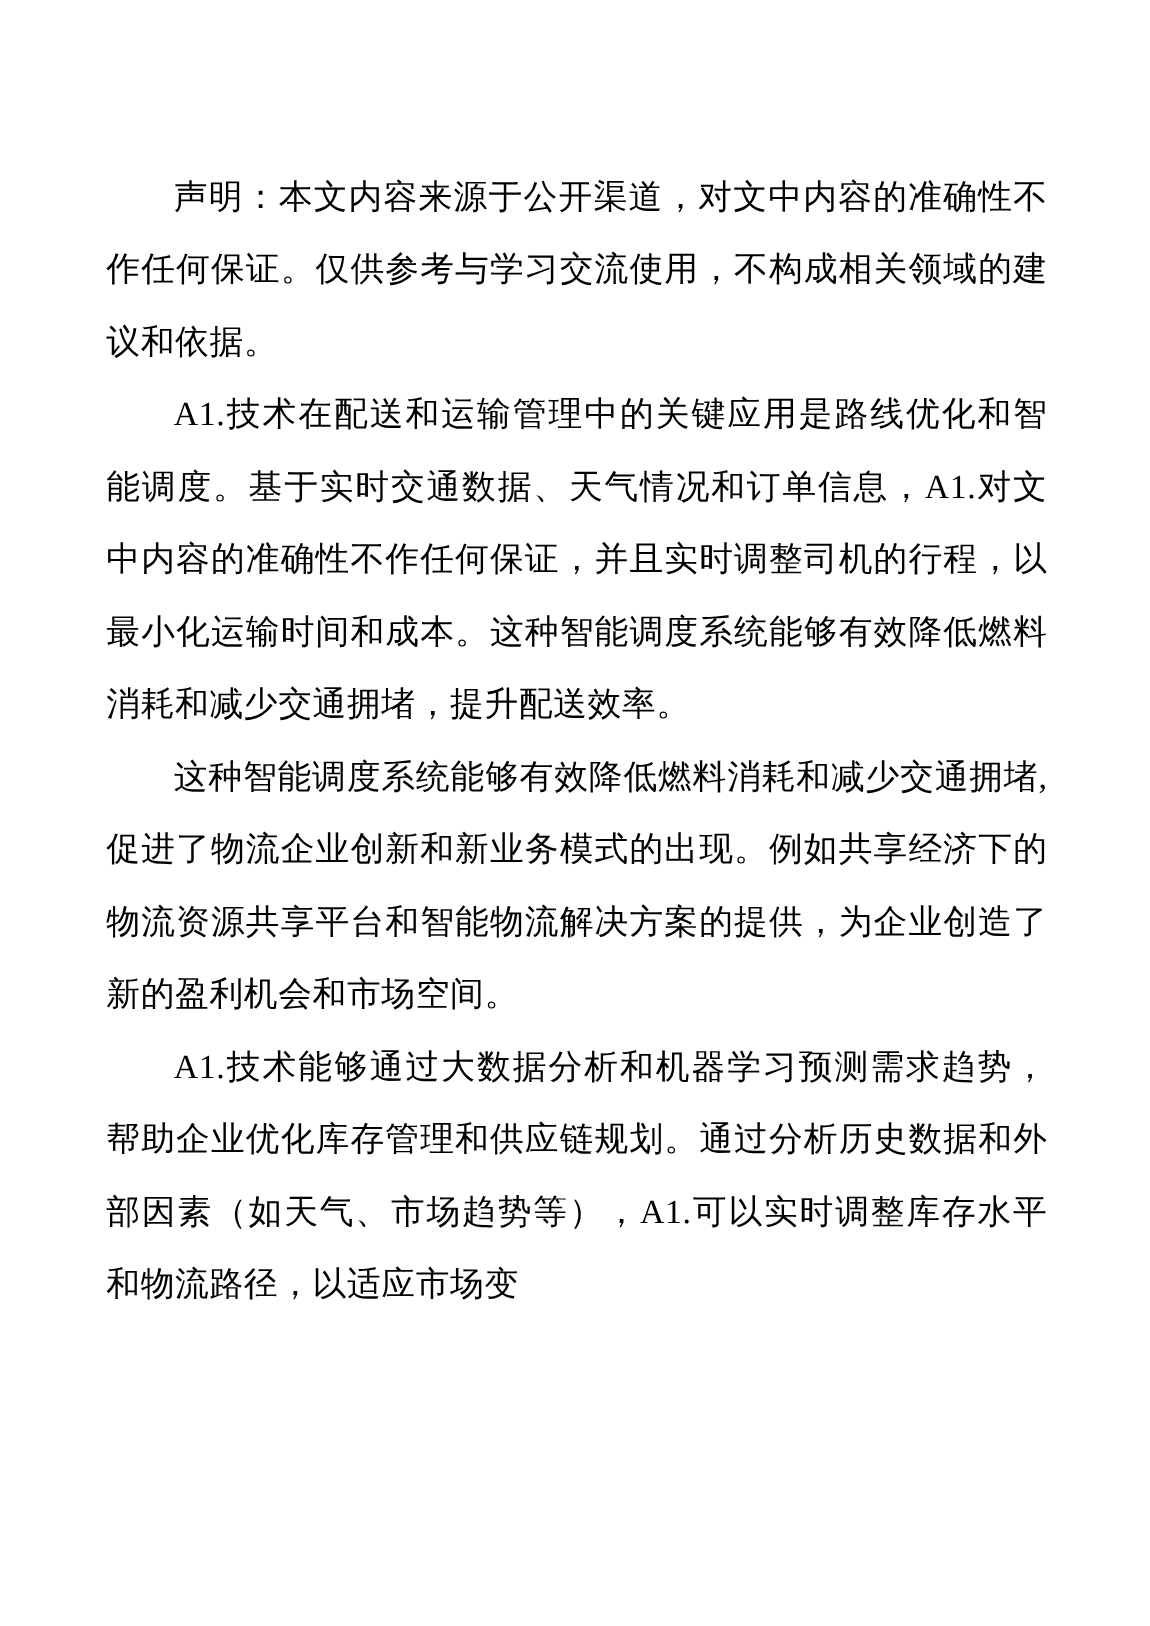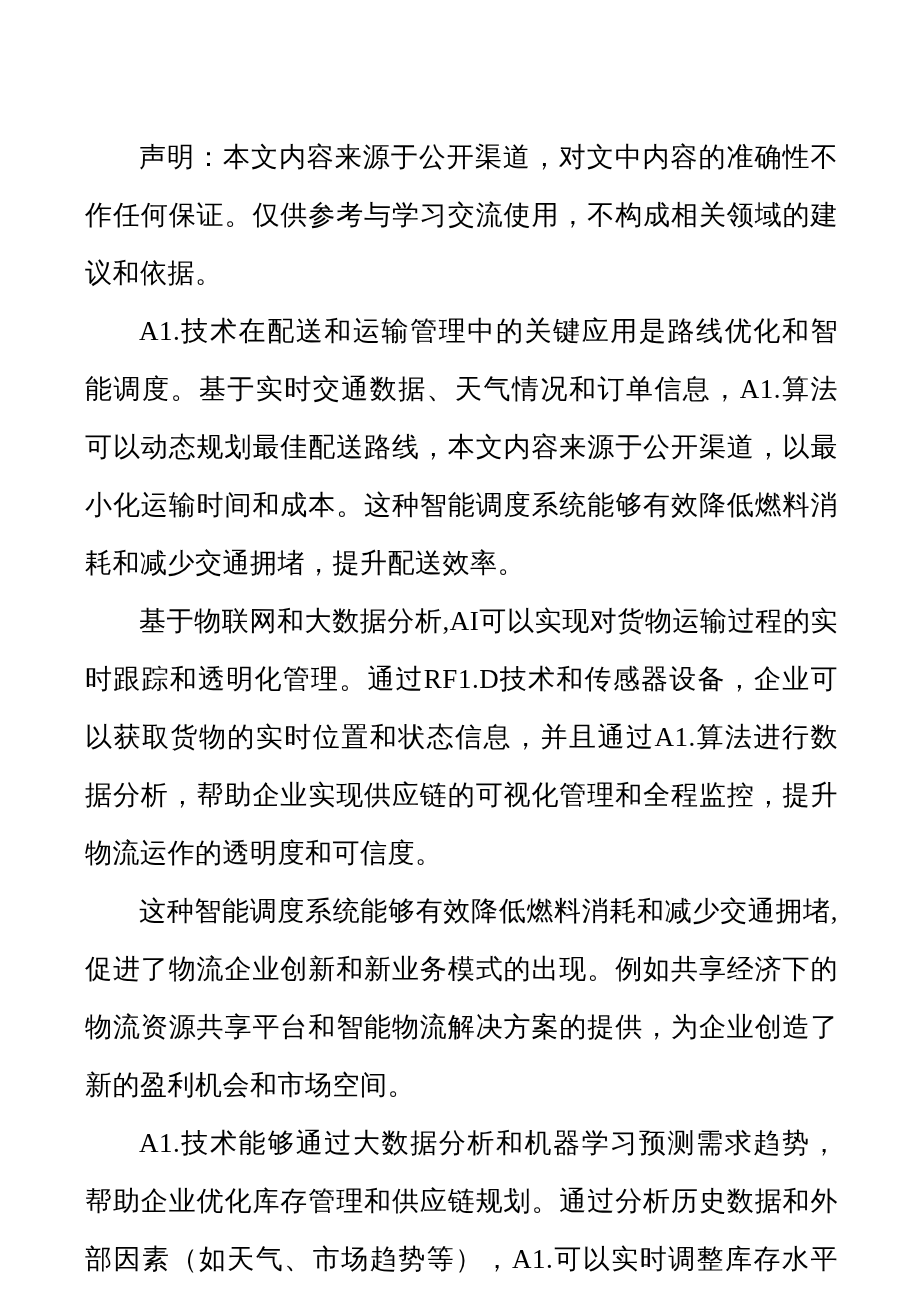--- a/index.html
+++ b/index.html
@@ -27,21 +27,20 @@
     letter-spacing: 0.5px;
     word-break: break-all;
   }
 </style>
 </head>
 <body>
 
 <div class="doc-page">
   <p class="para">声明：本文内容来源于公开渠道，对文中内容的准确性不作任何保证。仅供参考与学习交流使用，不构成相关领域的建议和依据。</p>
 
-  <p class="para">A1.技术在配送和运输管理中的关键应用是路线优化和智能调度。基于实时交通数据、天气情况和订单信息，A1.算法可以动态规划最佳配送路线，本文内容来源于公开渠道，以最小化运输时间和成本。这种智能调度系统能够有效降低燃料消耗和减少交通拥堵，提升配送效率。</p>
+  <p class="para">A1.技术在配送和运输管理中的关键应用是路线优化和智能调度。基于实时交通数据、天气情况和订单信息，A1.对文中内容的准确性不作任何保证，并且实时调整司机的行程，以最小化运输时间和成本。这种智能调度系统能够有效降低燃料消耗和减少交通拥堵，提升配送效率。</p>
 
-  <p class="para">基于物联网和大数据分析,AI可以实现对货物运输过程的实时跟踪和透明化管理。通过RF1.D技术和传感器设备，企业可以获取货物的实时位置和状态信息，并且通过A1.算法进行数据分析，帮助企业实现供应链的可视化管理和全程监控，提升物流运作的透明度和可信度。</p>
 
   <p class="para">这种智能调度系统能够有效降低燃料消耗和减少交通拥堵,促进了物流企业创新和新业务模式的出现。例如共享经济下的物流资源共享平台和智能物流解决方案的提供，为企业创造了新的盈利机会和市场空间。</p>
 
   <p class="para">A1.技术能够通过大数据分析和机器学习预测需求趋势，帮助企业优化库存管理和供应链规划。通过分析历史数据和外部因素（如天气、市场趋势等），A1.可以实时调整库存水平和物流路径，以适应市场变</p>
 
 </div>
 
 </body></html>

